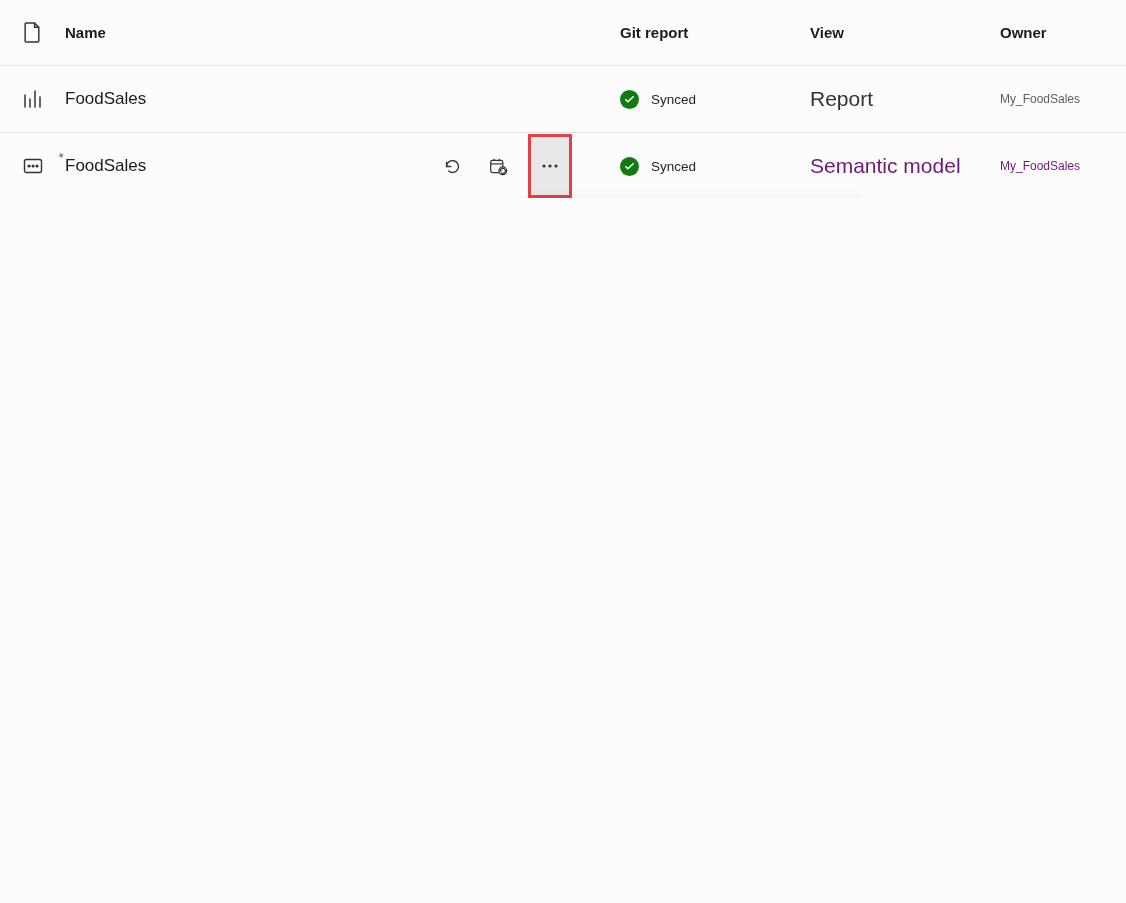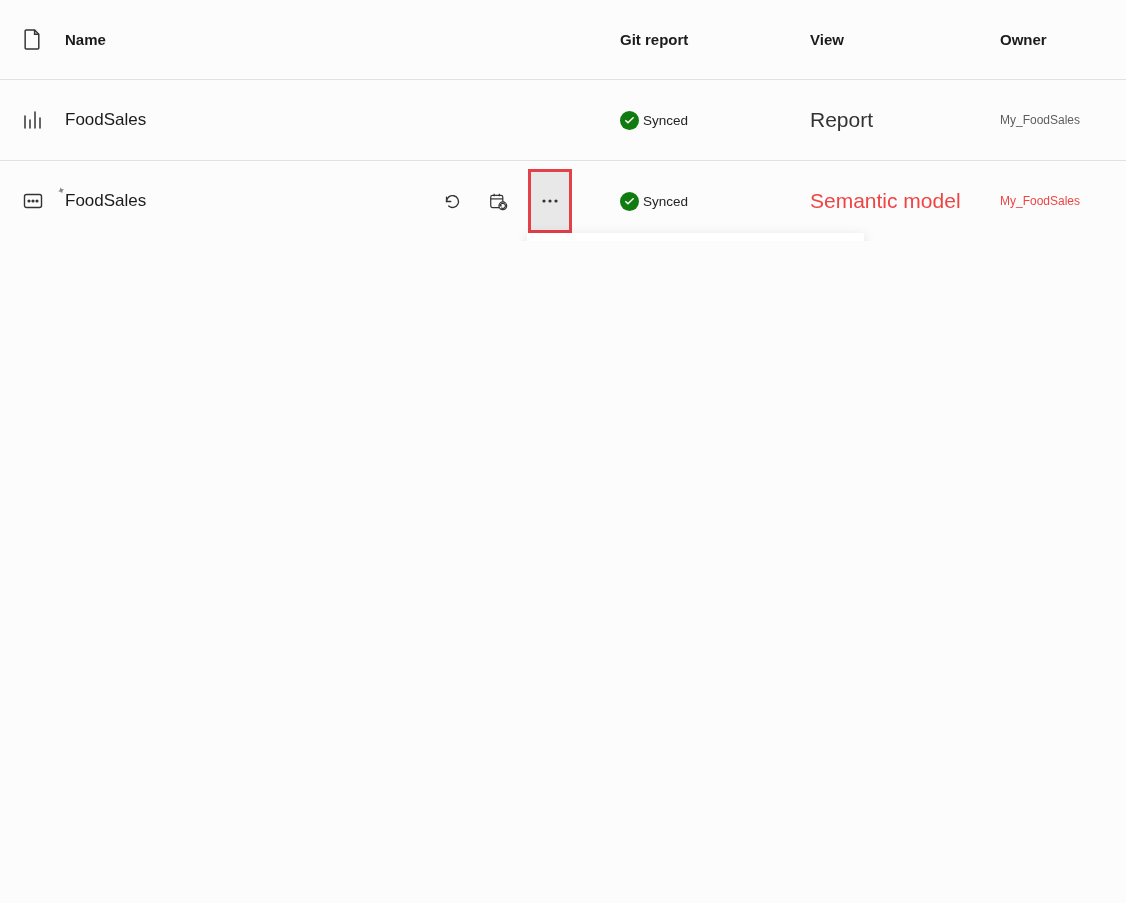--- a/index.html
+++ b/index.html
@@ -1,31 +1,31 @@
 <!DOCTYPE html>
 <html><head>
   <meta charset="utf-8">
   <style>
     * { margin:0; padding:0; box-sizing:border-box; }
     body { font-family:"Segoe UI",Arial,sans-serif; background:#fcfcfc; color:#242424; font-size:14px; width:1126px; }
-    .grid-row { display:grid; grid-template-columns:65px 555px 190px 190px 1fr; align-items:center; height:80px; padding-right:20px; }
+    .grid-row { display:grid; grid-template-columns:65px 555px 190px 190px 1fr; align-items:center; height:66px; padding-right:20px; }
     .header-row { border-bottom:1px solid #e1e1e1; font-weight:600; font-size:15px; color:#1b1b1b; }
     .divider { height:1px; background:#e1e1e1; }
     .icon-cell { display:flex; justify-content:center; align-items:center; }
     .name-cell { display:flex; align-items:center; font-size:17px; color:#1b1b1b; }
     .row2 .name-cell { position:relative; padding-right:48px; }
     .row-actions { display:flex; align-items:center; gap:14px; margin-left:auto; }
     .icon-btn { width:32px; height:32px; display:flex; align-items:center; justify-content:center; border-radius:4px; cursor:pointer; }
     .more-wrap { position:relative; }
     .more-btn { width:44px; height:64px; background:#e8e8e8; display:flex; align-items:center; justify-content:center; border:3px solid #e3404a; cursor:pointer; }
-    .git-cell { display:flex; align-items:center; gap:4px; font-size:13.5px; color:#242424; }
+    .git-cell { display:flex; align-items:center; gap:12px; font-size:13.5px; color:#242424; }
     .git-check { width:19px; height:19px; border-radius:50%; background:#107c10; display:flex; align-items:center; justify-content:center; }
     .type-cell { font-size:21px; color:#333; }
     .owner-cell { font-size:12px; color:#605e5c; white-space:nowrap; }
-    .row2 .type-cell,.row2 .owner-cell { color:#ef4444; }
+    .row2 .type-cell,.row2 .owner-cell { color:#701a75; }
     .context-menu { position:absolute; top:64px; left:-1px; width:337px; background:#fff; box-shadow:0 3px 12px rgba(0,0,0,0.12); padding:12px 0; z-index:10; }
     .menu-item { height:48px; display:flex; align-items:center; padding:0 12px; font-size:16.5px; color:#242424; cursor:pointer; }
     .menu-item.hl { border:2.5px solid #e3404a; height:40px; margin:0 1px; }
     .spark { position:absolute; left:-8px; top:-6px; font-size:10px; color:#888; transform:rotate(-20deg); }
   </style>
 </head>
 <body>
 
 <div class="grid-row header-row">
   <div class="icon-cell">

